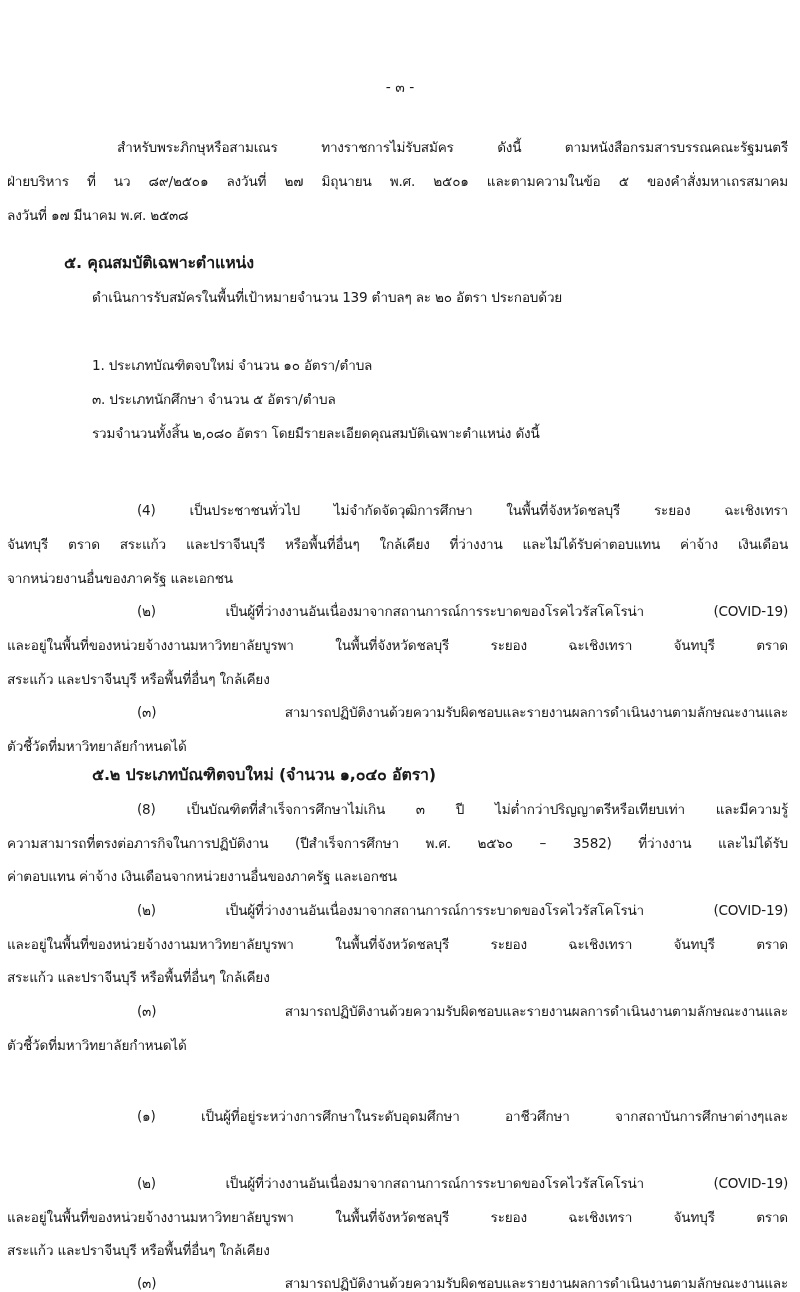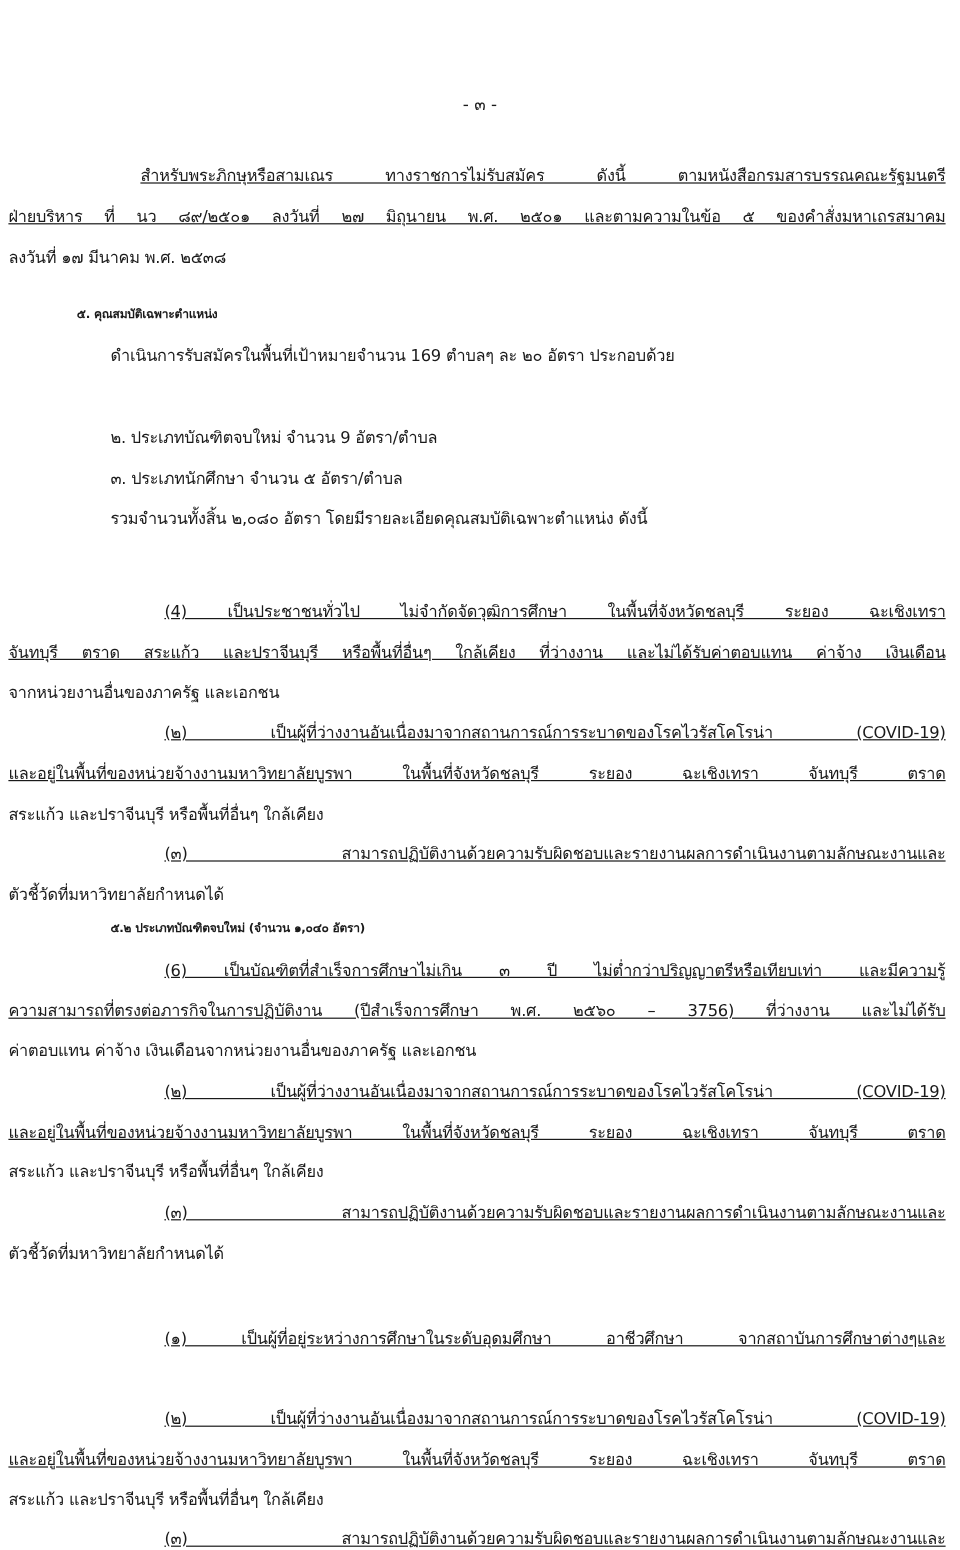--- a/index.html
+++ b/index.html
@@ -7,51 +7,51 @@
       width: 800px; height: 1292px; position: relative; overflow: hidden;
       font-family: "DejaVu Sans", "Liberation Sans", sans-serif;
       color: #1a1a1a;
     }
     .page { position: absolute; left: 0; top: 0; width: 800px; height: 1292px; }
     .pnum { position: absolute; top: 76px; left: 0; width: 800px; text-align: center; font-size: 14px; }
     .line {
       position: absolute; font-size: 13.6px; line-height: 20px; white-space: nowrap;
       letter-spacing: -0.2px;
     }
-    .justify { text-align: justify; text-align-last: justify; text-decoration: underline; }
-    .bold { font-weight: bold; font-size: 10px; }
+    .justify { text-align: justify; text-align-last: justify; }
+    .bold { font-weight: bold; font-size: 16px; }
   </style>
 </head>
 <body>
 
 <div class="page">
   <div class="pnum">- ๓ -</div>
 
   <div class="line justify" style="left:117px; top:137px; width:671px;">สำหรับพระภิกษุหรือสามเณร ทางราชการไม่รับสมัคร ดังนี้ ตามหนังสือกรมสารบรรณคณะรัฐมนตรี</div>
   <div class="line justify" style="left:7px; top:171px; width:781px;">ฝ่ายบริหาร ที่ นว ๘๙/๒๕๐๑ ลงวันที่ ๒๗ มิถุนายน พ.ศ. ๒๕๐๑ และตามความในข้อ ๕ ของคำสั่งมหาเถรสมาคม</div>
   <div class="line" style="left:7px; top:205px;">ลงวันที่ ๑๗ มีนาคม พ.ศ. ๒๕๓๘</div>
 
   <div class="line bold" style="left:64px; top:253px;">๕.  คุณสมบัติเฉพาะตำแหน่ง</div>
-  <div class="line" style="left:92px; top:287px;">ดำเนินการรับสมัครในพื้นที่เป้าหมายจำนวน 169 ตำบลๆ ละ ๒๐ อัตรา ประกอบด้วย</div>
-  <div class="line" style="left:92px; top:355px;">๒. ประเภทบัณฑิตจบใหม่ จำนวน 9 อัตรา/ตำบล</div>
+  <div class="line" style="left:92px; top:287px;">ดำเนินการรับสมัครในพื้นที่เป้าหมายจำนวน 139 ตำบลๆ ละ ๒๐ อัตรา ประกอบด้วย</div>
+  <div class="line" style="left:92px; top:355px;">1. ประเภทบัณฑิตจบใหม่ จำนวน ๑๐ อัตรา/ตำบล</div>
   <div class="line" style="left:92px; top:389px;">๓. ประเภทนักศึกษา จำนวน ๕ อัตรา/ตำบล</div>
   <div class="line" style="left:92px; top:423px;">รวมจำนวนทั้งสิ้น ๒,๐๘๐ อัตรา โดยมีรายละเอียดคุณสมบัติเฉพาะตำแหน่ง ดังนี้</div>
 
   <div class="line justify" style="left:137px; top:500px; width:651px;">(4)  เป็นประชาชนทั่วไป ไม่จำกัดจัดวุฒิการศึกษา ในพื้นที่จังหวัดชลบุรี ระยอง ฉะเชิงเทรา</div>
   <div class="line" style="left:7px; top:568px;">จากหน่วยงานอื่นของภาครัฐ และเอกชน</div>
   <div class="line justify" style="left:7px; top:534px; width:781px;">จันทบุรี ตราด สระแก้ว และปราจีนบุรี หรือพื้นที่อื่นๆ ใกล้เคียง ที่ว่างงาน และไม่ได้รับค่าตอบแทน ค่าจ้าง เงินเดือน</div>
   <div class="line justify" style="left:137px; top:601px; width:651px;">(๒)  เป็นผู้ที่ว่างงานอันเนื่องมาจากสถานการณ์การระบาดของโรคไวรัสโคโรน่า (COVID-19)</div>
   <div class="line justify" style="left:7px; top:635px; width:781px;">และอยู่ในพื้นที่ของหน่วยจ้างงานมหาวิทยาลัยบูรพา ในพื้นที่จังหวัดชลบุรี ระยอง ฉะเชิงเทรา จันทบุรี ตราด</div>
   <div class="line" style="left:7px; top:669px;">สระแก้ว และปราจีนบุรี หรือพื้นที่อื่นๆ ใกล้เคียง</div>
   <div class="line justify" style="left:137px; top:702px; width:651px;">(๓)  สามารถปฏิบัติงานด้วยความรับผิดชอบและรายงานผลการดำเนินงานตามลักษณะงานและ</div>
   <div class="line" style="left:7px; top:736px;">ตัวชี้วัดที่มหาวิทยาลัยกำหนดได้</div>
 
   <div class="line bold" style="left:92px; top:765px;">๕.๒ ประเภทบัณฑิตจบใหม่ (จำนวน ๑,๐๔๐ อัตรา)</div>
-  <div class="line justify" style="left:137px; top:799px; width:651px;">(6)  เป็นบัณฑิตที่สำเร็จการศึกษาไม่เกิน ๓ ปี ไม่ต่ำกว่าปริญญาตรีหรือเทียบเท่า และมีความรู้</div>
-  <div class="line justify" style="left:7px; top:833px; width:781px;">ความสามารถที่ตรงต่อภารกิจในการปฏิบัติงาน (ปีสำเร็จการศึกษา พ.ศ. ๒๕๖๐ – 3756) ที่ว่างงาน และไม่ได้รับ</div>
+  <div class="line justify" style="left:137px; top:799px; width:651px;">(8)  เป็นบัณฑิตที่สำเร็จการศึกษาไม่เกิน ๓ ปี ไม่ต่ำกว่าปริญญาตรีหรือเทียบเท่า และมีความรู้</div>
+  <div class="line justify" style="left:7px; top:833px; width:781px;">ความสามารถที่ตรงต่อภารกิจในการปฏิบัติงาน (ปีสำเร็จการศึกษา พ.ศ. ๒๕๖๐ – 3582) ที่ว่างงาน และไม่ได้รับ</div>
   <div class="line" style="left:7px; top:866px;">ค่าตอบแทน ค่าจ้าง เงินเดือนจากหน่วยงานอื่นของภาครัฐ และเอกชน</div>
   <div class="line justify" style="left:137px; top:900px; width:651px;">(๒)  เป็นผู้ที่ว่างงานอันเนื่องมาจากสถานการณ์การระบาดของโรคไวรัสโคโรน่า (COVID-19)</div>
   <div class="line justify" style="left:7px; top:934px; width:781px;">และอยู่ในพื้นที่ของหน่วยจ้างงานมหาวิทยาลัยบูรพา ในพื้นที่จังหวัดชลบุรี ระยอง ฉะเชิงเทรา จันทบุรี ตราด</div>
   <div class="line" style="left:7px; top:967px;">สระแก้ว และปราจีนบุรี หรือพื้นที่อื่นๆ ใกล้เคียง</div>
   <div class="line justify" style="left:137px; top:1001px; width:651px;">(๓)  สามารถปฏิบัติงานด้วยความรับผิดชอบและรายงานผลการดำเนินงานตามลักษณะงานและ</div>
   <div class="line" style="left:7px; top:1035px;">ตัวชี้วัดที่มหาวิทยาลัยกำหนดได้</div>
 
   <div class="line justify" style="left:137px; top:1106px; width:651px;">(๑)  เป็นผู้ที่อยู่ระหว่างการศึกษาในระดับอุดมศึกษา อาชีวศึกษา จากสถาบันการศึกษาต่างๆและ</div>
   <div class="line justify" style="left:137px; top:1173px; width:651px;">(๒)  เป็นผู้ที่ว่างงานอันเนื่องมาจากสถานการณ์การระบาดของโรคไวรัสโคโรน่า (COVID-19)</div>
   <div class="line justify" style="left:7px; top:1207px; width:781px;">และอยู่ในพื้นที่ของหน่วยจ้างงานมหาวิทยาลัยบูรพา ในพื้นที่จังหวัดชลบุรี ระยอง ฉะเชิงเทรา จันทบุรี ตราด</div>

